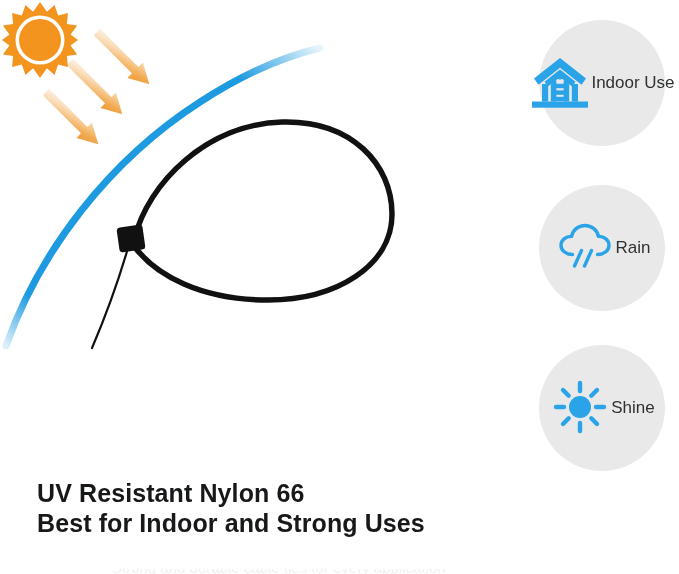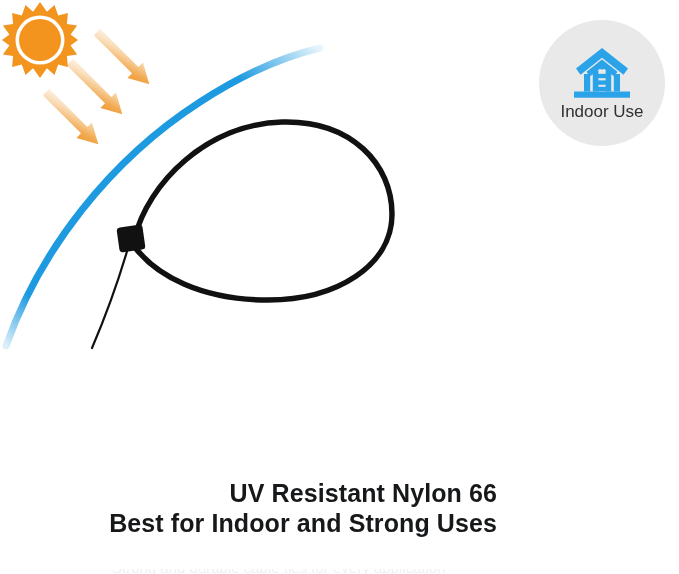--- a/index.html
+++ b/index.html
@@ -41,21 +41,20 @@
     top: 478px;
     width: 460px;
   }
   .headline-line {
     color: #17181a;
     font-size: 25px;
     font-weight: 600;
     letter-spacing: 0.1px;
     line-height: 30px;
     white-space: nowrap;
-    text-align: right;
   }
 
   
   #clipped-strip {
     position: absolute;
     left: 112px;
     top: 569px;
     width: 420px;
     height: 6px;
     overflow: hidden;
@@ -78,21 +77,21 @@
     height: 472px;
   }
   .badge {
     position: absolute;
     left: 0;
     width: 126px;
     height: 126px;
     border-radius: 50%;
     background: #e9e9e9;
     display: flex;
-    flex-direction: column;
+    flex-direction: row;
     align-items: center;
     justify-content: center;
   }
   .badge-indoor { top: 0px; }
   .badge-rain   { top: 165px; }
   .badge-shine  { top: 325px; }
 
   .badge-icon {
     width: 62px;
     height: 56px;
@@ -220,16 +219,62 @@
 
             <rect x="24.2" y="40.8" width="13.6" height="4.4"></rect>
 
             <rect x="3" y="45.5" width="56" height="6.2"></rect>
           </g>
         </svg>
       </span>
       <span class="badge-label">Indoor Use</span>
     </div>
 
-
+    <div class="badge badge-rain">
+      <span class="badge-icon">
+        <svg width="58" height="50" viewBox="0 0 58 50" xmlns="http://www.w3.org/2000/svg">
+
+          <path d="M16.5 32.5
+                   C 9.6 32.5 5 28.4 5 23.3
+                   C 5 18.2 9.6 14.2 15.6 14.4
+                   C 16.6 8.2 22.2 3.5 29 3.5
+                   C 35.8 3.5 41.4 8.2 42.4 14.4
+                   C 48.4 14.2 53 18.2 53 23.3
+                   C 53 28.4 48.4 32.5 41.5 32.5" fill="none" stroke="#2AA3E8" stroke-width="3.4" stroke-linecap="round" stroke-linejoin="round"></path>
+
+          <line x1="25.5" y1="28.5" x2="18.5" y2="44" stroke="#2AA3E8" stroke-width="3.4" stroke-linecap="round"></line>
+          <line x1="35.5" y1="28.5" x2="28.5" y2="44" stroke="#2AA3E8" stroke-width="3.4" stroke-linecap="round"></line>
+        </svg>
+      </span>
+      <span class="badge-label">Rain</span>
+    </div>
+
+    <div class="badge badge-shine">
+      <span class="badge-icon">
+        <svg width="54" height="54" viewBox="0 0 54 54" xmlns="http://www.w3.org/2000/svg">
+          <g fill="#2AA3E8">
+            <circle cx="27" cy="27" r="11"></circle>
+          </g>
+          <g stroke="#2AA3E8" stroke-width="4.4" stroke-linecap="round">
+
+            <line x1="27" y1="3" x2="27" y2="11"></line>
+
+            <line x1="27" y1="43" x2="27" y2="51"></line>
+
+            <line x1="3" y1="27" x2="11" y2="27"></line>
+
+            <line x1="43" y1="27" x2="51" y2="27"></line>
+
+            <line x1="10" y1="10" x2="15.7" y2="15.7"></line>
+
+            <line x1="44" y1="10" x2="38.3" y2="15.7"></line>
+
+            <line x1="10" y1="44" x2="15.7" y2="38.3"></line>
+
+            <line x1="44" y1="44" x2="38.3" y2="38.3"></line>
+          </g>
+        </svg>
+      </span>
+      <span class="badge-label">Shine</span>
+    </div>
 
   </div>
 </div>
 
 </body></html>

